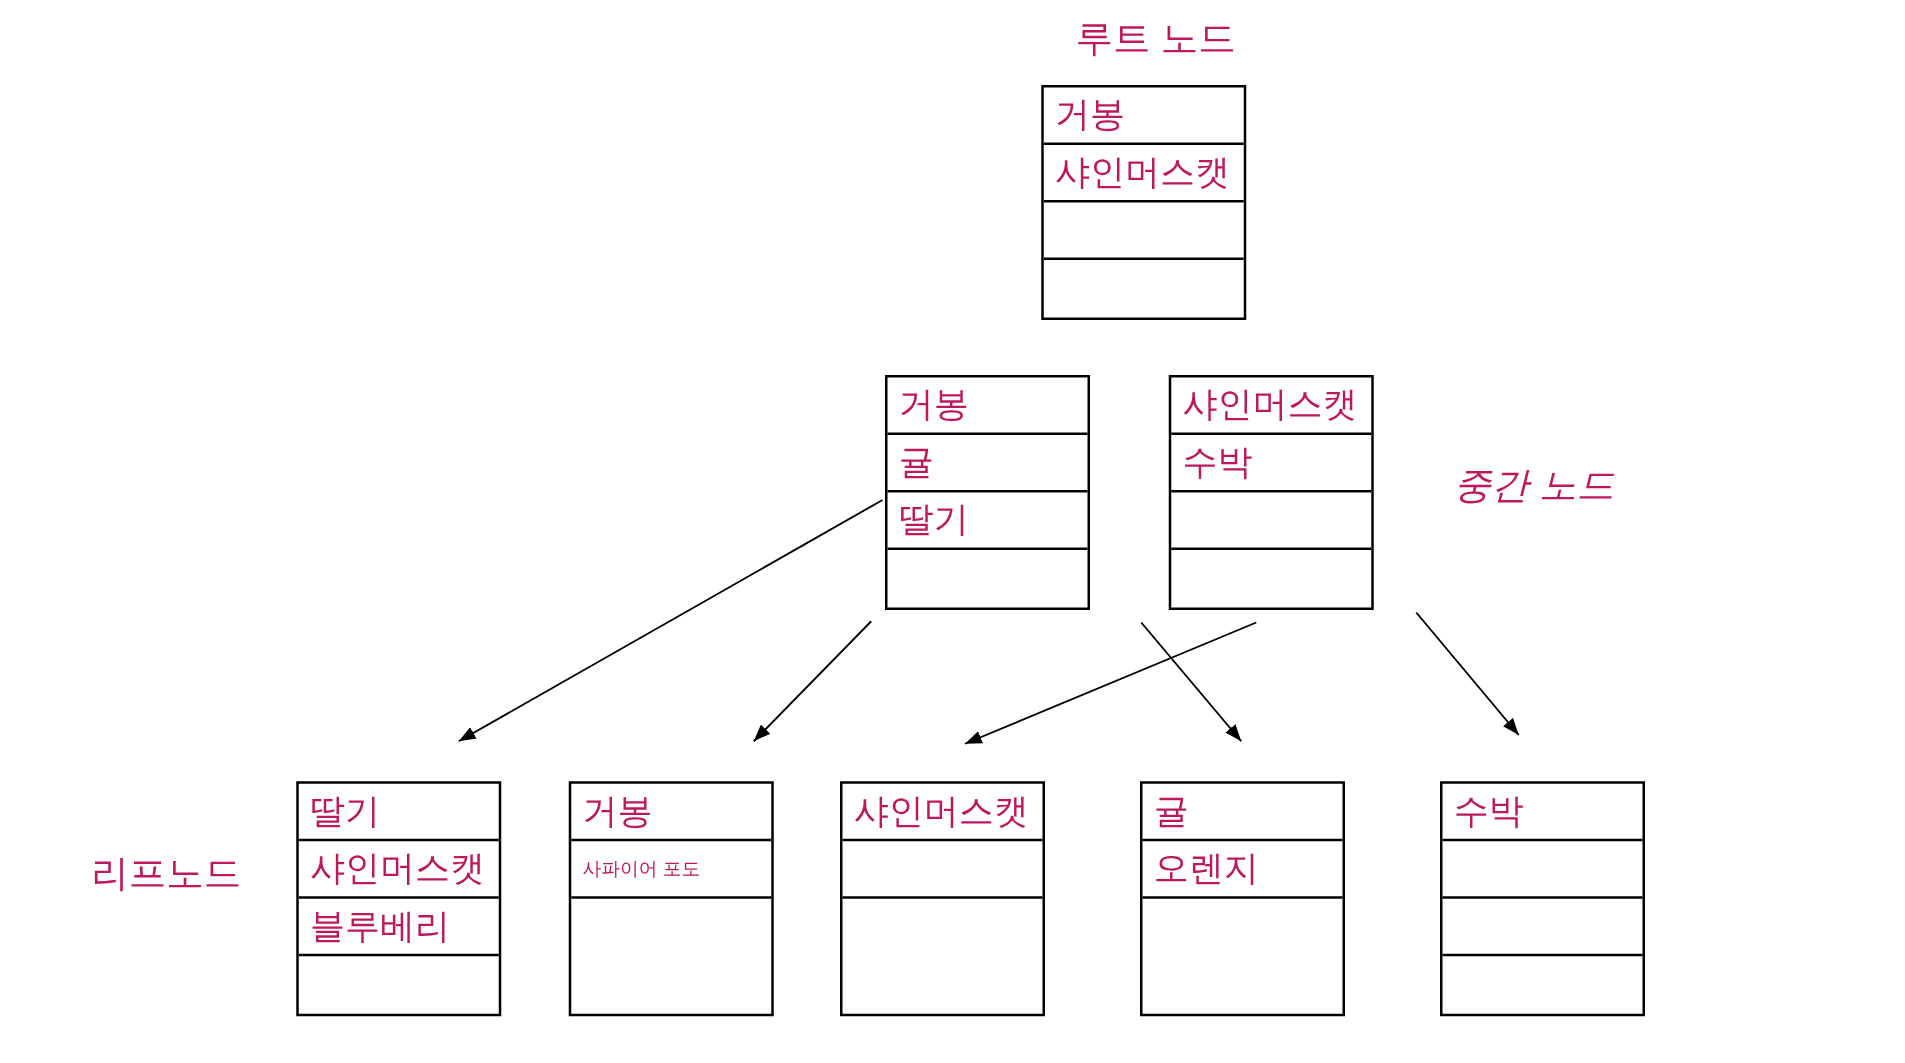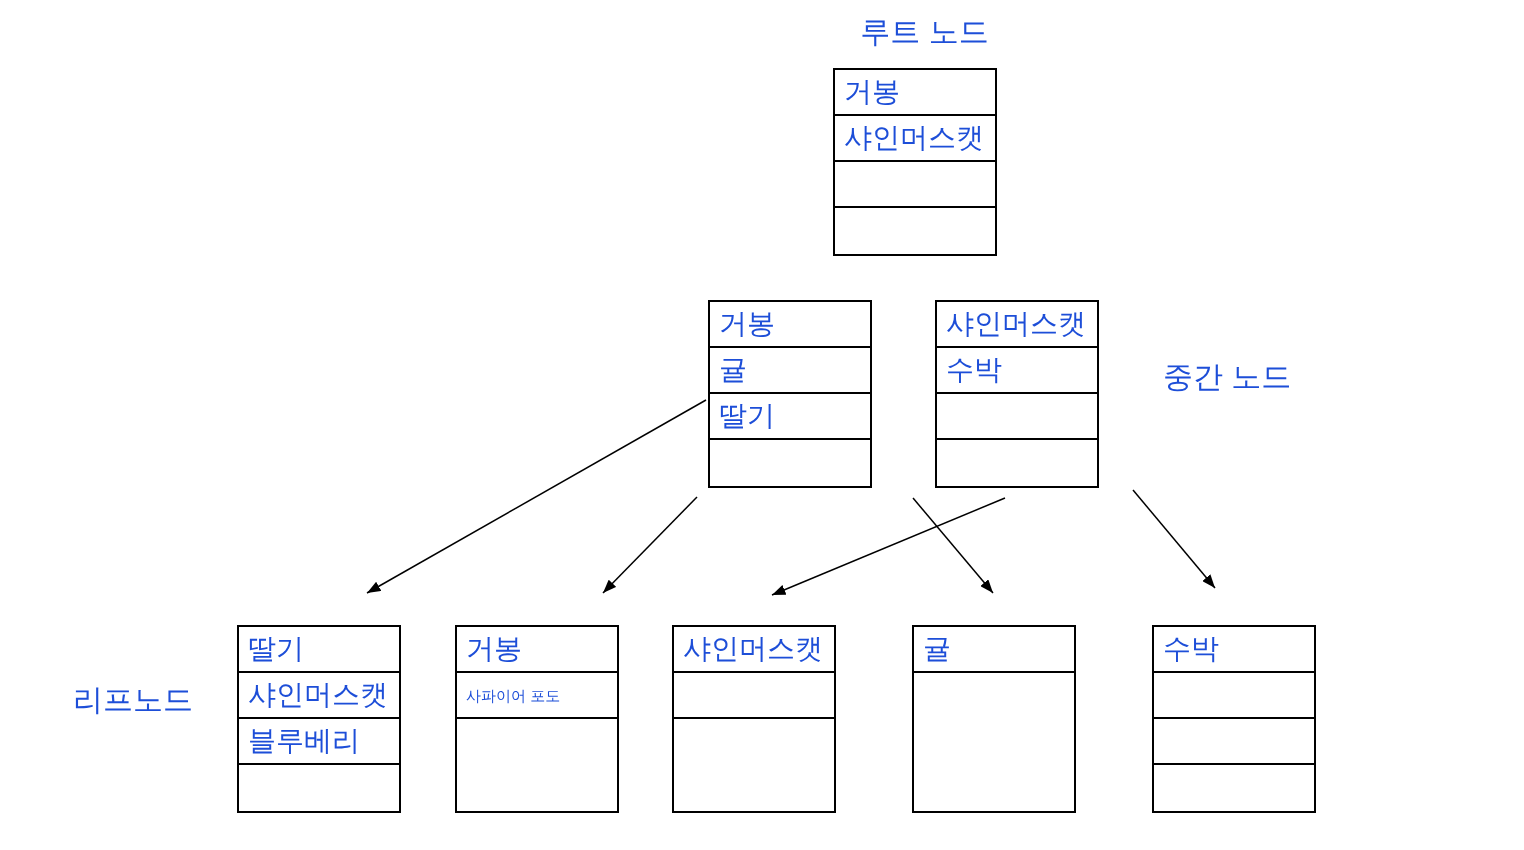--- a/index.html
+++ b/index.html
@@ -6,21 +6,21 @@
     margin: 0;
     padding: 0;
     background: #ffffff;
   }
   #canvas {
     position: relative;
     width: 1524px;
     height: 850px;
     background: #ffffff;
     font-family: "Liberation Sans", "DejaVu Sans", sans-serif;
-    color: #1d4ed8;
+    color: #be185d;
     overflow: hidden;
   }
   .node {
     position: absolute;
     width: 164px;
     height: 188px;
     border: 2px solid #000000;
     box-sizing: border-box;
     background: #ffffff;
     display: grid;
@@ -77,21 +77,21 @@
     </defs>
     <line x1="706" y1="400" x2="367" y2="593" marker-end="url(#ah)"></line>
     <line x1="697" y1="497" x2="603" y2="593" marker-end="url(#ah)"></line>
     <line x1="913" y1="498" x2="993" y2="593" marker-end="url(#ah)"></line>
     <line x1="1005" y1="498" x2="772" y2="595" marker-end="url(#ah)"></line>
     <line x1="1133" y1="490" x2="1215" y2="588" marker-end="url(#ah)"></line>
   </svg>
 
   <div class="diagram-label" style="left:833px; top:13px; width:183px;">루트 노드</div>
 
-  <div class="diagram-label" style="left:1163px; top:358px;">중간 노드</div>
+  <div class="diagram-label" style="left:1163px; top:370px;font-style:italic;">중간 노드</div>
 
   <div class="diagram-label" style="left:38px; top:681px; width:190px;">
     <div>리프노드</div>
   </div>
 
   <div class="node" style="left:833px; top:68px;">
     <div class="cell">거봉</div>
     <div class="cell">샤인머스캣</div>
     <div class="cell"></div>
     <div class="cell"></div>
@@ -125,20 +125,21 @@
   </div>
 
   <div class="node" style="left:672px; top:625px;">
     <div class="cell">샤인머스캣</div>
     <div class="cell"></div>
     <div class="cell"></div>
   </div>
 
   <div class="node" style="left:912px; top:625px;">
     <div class="cell">귤</div>
+    <div class="cell">오렌지</div>
     <div class="cell"></div>
   </div>
 
   <div class="node" style="left:1152px; top:625px;">
     <div class="cell">수박</div>
     <div class="cell"></div>
     <div class="cell"></div>
     <div class="cell"></div>
   </div>
 

